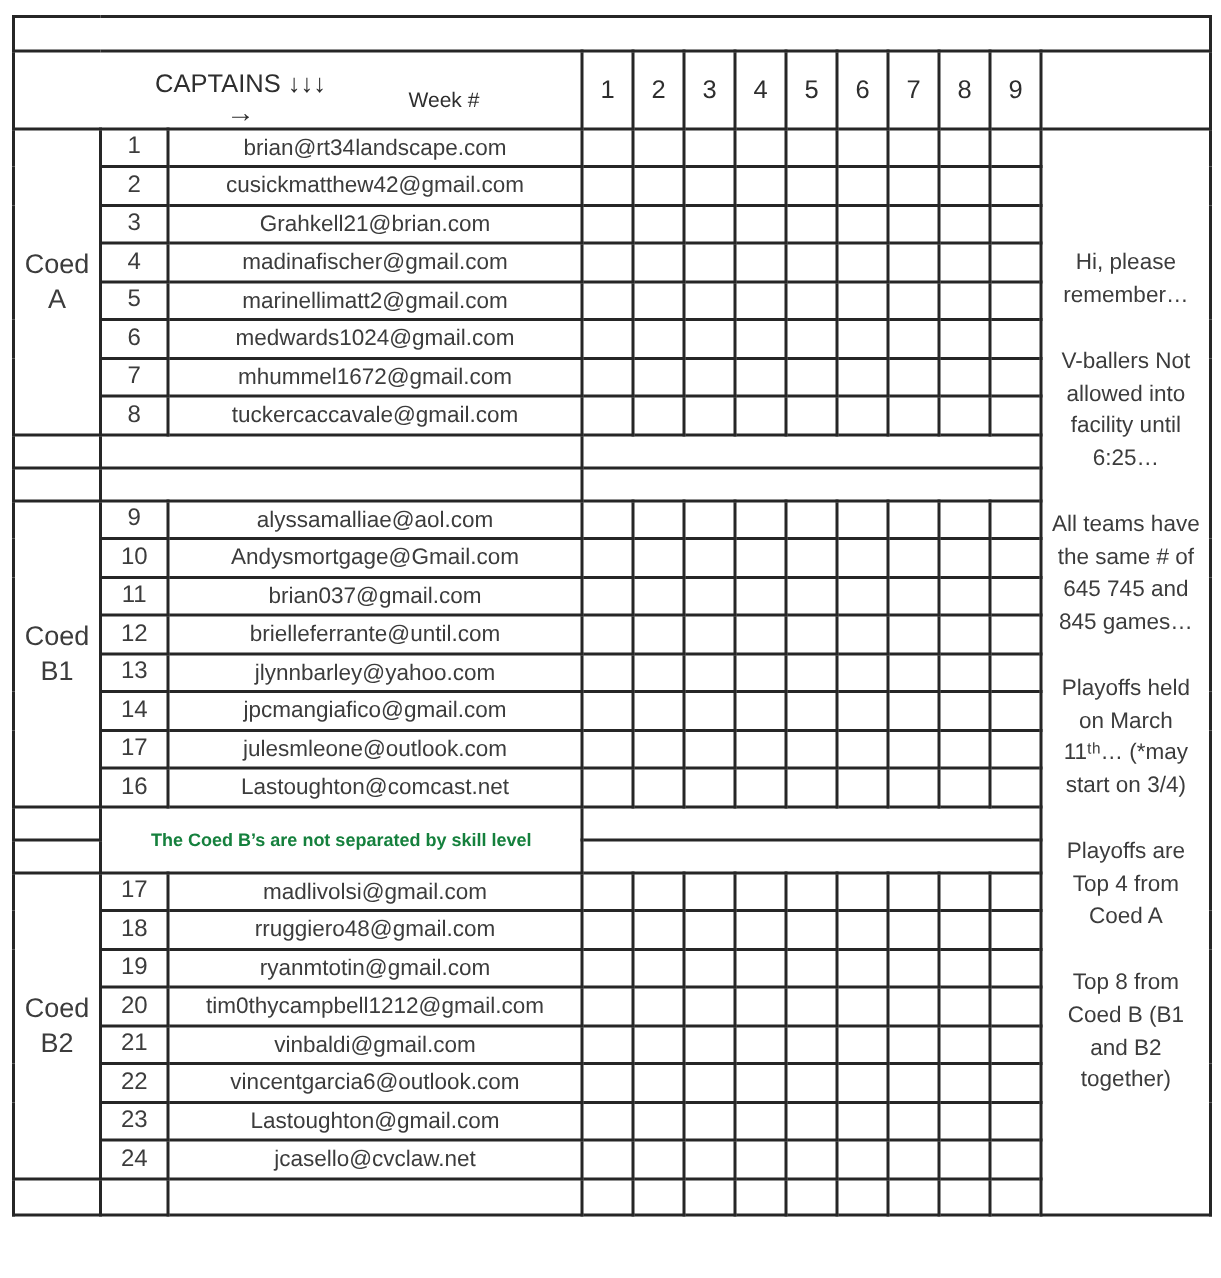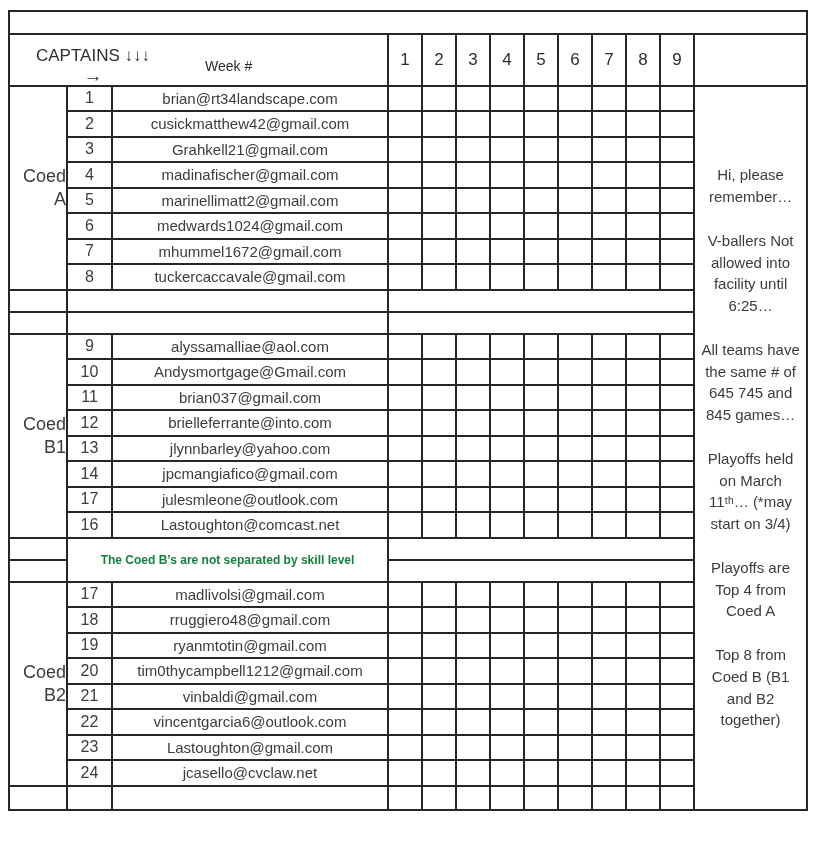--- a/index.html
+++ b/index.html
@@ -6,26 +6,26 @@
   body{width:814px;height:852px;overflow:hidden;font-family:"Liberation Sans","DejaVu Sans",sans-serif;}
   .wrap{padding:10px 8px 0 8px;}
   table{border-collapse:collapse;table-layout:fixed;width:798px;}
   td{border:2px solid #262626;padding:0;color:#3c3c3c;text-align:center;vertical-align:middle;overflow:hidden;}
   tr.top-row{height:23px;}
   tr.header-row{height:50px;}
   tr.email-row{height:25.5px;}
   tr.sep-row{height:22px;}
   tr.bottom-row{height:24px;}
   .captains-cell{font-size:17px;color:#2e2e2e;}
-  .cap-flex{display:flex;align-items:center;gap:55px;padding-left:26px;margin-top:12px;}
+  .cap-flex{display:flex;align-items:center;justify-content:center;gap:55px;padding-left:26px;margin-top:12px;}
   .cap-stack{display:flex;flex-direction:column;align-items:center;line-height:1.1;}
   .cap-arrow{font-size:19px;line-height:1;}
   .week-label{font-size:14px;}
   .week-head{font-size:17px;color:#2e2e2e;}
-  .group-cell{font-size:18px;line-height:1.25;text-align:right;}
+  .group-cell{font-size:18px;line-height:1.25;}
   .num-cell{font-size:16px;white-space:nowrap;}
   .email-cell{font-size:15px;white-space:nowrap;}
   .sep-note{font-weight:bold;font-size:12px;color:#15803d;white-space:nowrap;}
   .notes-cell{font-size:15px;vertical-align:middle;padding:0 4px;margin-left:32px;}
   .note-p{margin:22px 0;line-height:1.45;}
 </style>
 </head>
 <body>
 
 <div class="wrap">
@@ -102,21 +102,21 @@
           <td class="week-cell"></td>
           <td class="week-cell"></td>
           <td class="week-cell"></td>
           <td class="week-cell"></td>
           <td class="week-cell"></td>
           <td class="week-cell"></td>
           <td class="week-cell"></td>
         </tr>
         <tr class="email-row">
           <td class="num-cell">3</td>
-          <td class="email-cell">Grahkell21@gmail.com</td>
+          <td class="email-cell">Grahkell21@brian.com</td>
           <td class="week-cell"></td>
           <td class="week-cell"></td>
           <td class="week-cell"></td>
           <td class="week-cell"></td>
           <td class="week-cell"></td>
           <td class="week-cell"></td>
           <td class="week-cell"></td>
           <td class="week-cell"></td>
           <td class="week-cell"></td>
         </tr>
@@ -230,21 +230,21 @@
           <td class="week-cell"></td>
           <td class="week-cell"></td>
           <td class="week-cell"></td>
           <td class="week-cell"></td>
           <td class="week-cell"></td>
           <td class="week-cell"></td>
           <td class="week-cell"></td>
         </tr>
         <tr class="email-row">
           <td class="num-cell">12</td>
-          <td class="email-cell">brielleferrante@into.com</td>
+          <td class="email-cell">brielleferrante@until.com</td>
           <td class="week-cell"></td>
           <td class="week-cell"></td>
           <td class="week-cell"></td>
           <td class="week-cell"></td>
           <td class="week-cell"></td>
           <td class="week-cell"></td>
           <td class="week-cell"></td>
           <td class="week-cell"></td>
           <td class="week-cell"></td>
         </tr>

